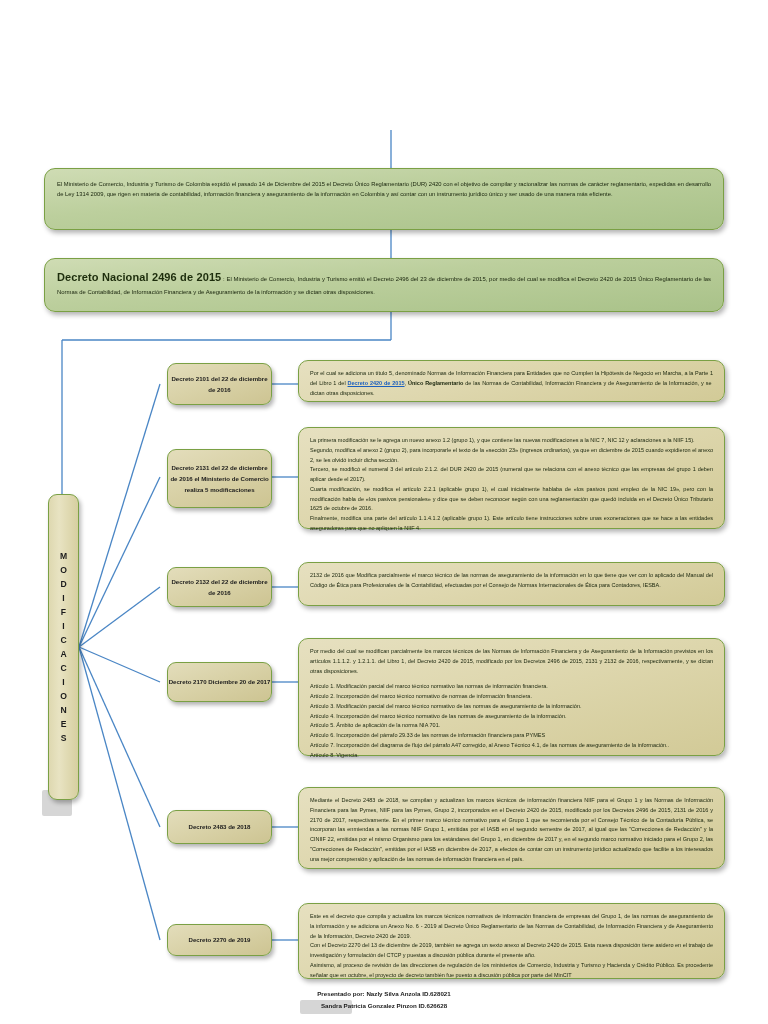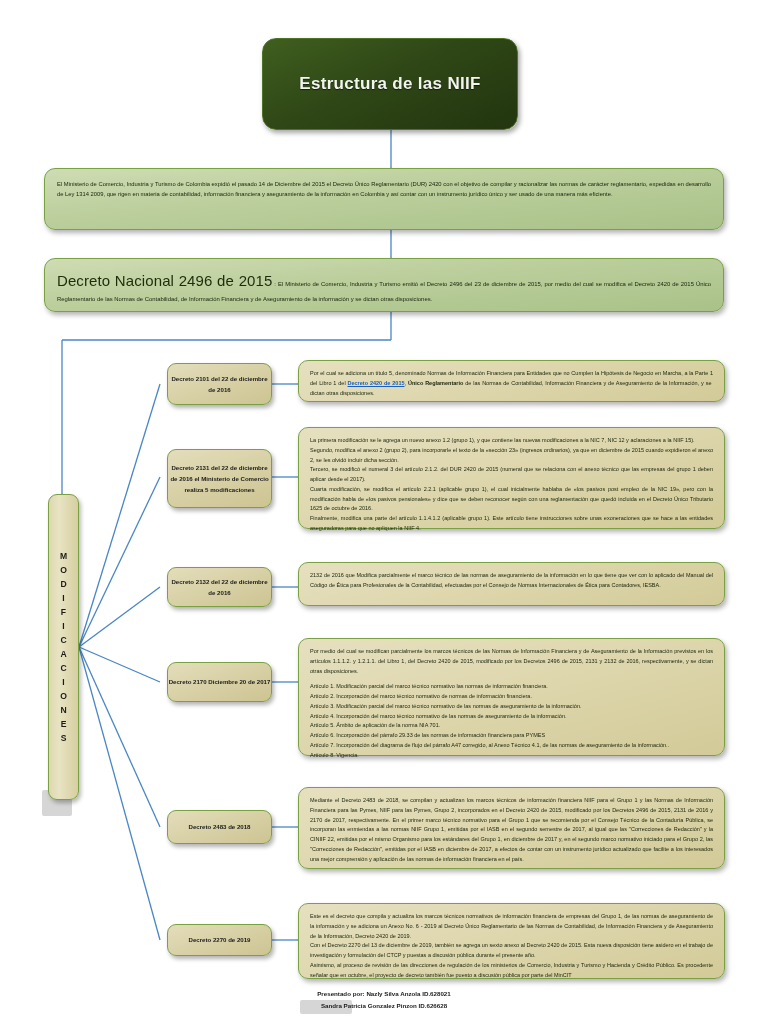--- a/index.html
+++ b/index.html
@@ -35,21 +35,21 @@
     background:linear-gradient(175deg,#cfdcb4 0%,#bccf9d 40%,#a9c289 100%);
     border:1px solid #7aa044;
     box-shadow:2px 3px 5px rgba(0,0,0,.3);
     padding:10px 12px 8px 12px;
   }
   .greenbox p{margin:0;font-size:5.6px;line-height:1.75;text-align:justify;color:#18240c;}
   .intro-box{left:44px;top:168px;width:680px;height:62px;}
   .intro-box p{font-size:5.8px;}
 
   .decreto-box{left:44px;top:258px;width:680px;height:54px;padding-top:9px;}
-  .decreto-box .hd{font-size:15px;font-weight:normal;color:#1d2d0c;letter-spacing:.1px;}
+  .decreto-box .hd{font-size:11px;font-weight:bold;color:#1d2d0c;letter-spacing:.1px;}
   .decreto-box .body{font-size:5.9px;line-height:1.8;color:#18240c;}
 
   
   .vert-box{
     left:48px;top:494px;width:31px;height:306px;
     border-radius:9px;
     background:linear-gradient(90deg,#ded8b0 0%,#e8e3c2 35%,#d6cfa0 100%);
     border:1px solid #7aa044;
     box-shadow:2px 3px 4px rgba(0,0,0,.28);
     display:flex;align-items:center;justify-content:center;
@@ -117,23 +117,20 @@
       <line x1="272" y1="587" x2="298" y2="587"></line>
       <line x1="272" y1="682" x2="298" y2="682"></line>
       <line x1="272" y1="827" x2="298" y2="827"></line>
       <line x1="272" y1="940" x2="298" y2="940"></line>
     </g>
   </svg>
 
   <div class="smudge" style="left:42px;top:790px;width:30px;height:26px;"></div>
   <div class="smudge" style="left:300px;top:1000px;width:52px;height:14px;"></div>
 
-  <div class="node title-box">
-    <span class="txt">Estructura de las NIIF</span>
-  </div>
 
   <div class="node greenbox intro-box">
     <p>El Ministerio de Comercio, Industria y Turismo de Colombia expidió el pasado 14 de Diciembre del 2015 el Decreto Único Reglamentario (DUR) 2420 con el objetivo de compilar y racionalizar las normas de carácter reglamentario, expedidas en desarrollo de Ley 1314 2009, que rigen en materia de contabilidad, información financiera y aseguramiento de la información en Colombia y así contar con un instrumento jurídico único y ser usado de una manera más eficiente.</p>
   </div>
 
   <div class="node greenbox decreto-box">
     <p>
       <span class="hd">Decreto Nacional 2496 de 2015</span>
       <span class="body">: El Ministerio de Comercio, Industria y Turismo emitió el Decreto 2496 del 23 de diciembre de 2015, por medio del cual se modifica el Decreto 2420 de 2015 Único Reglamentario de las Normas de Contabilidad, de Información Financiera y de Aseguramiento de la información y se dictan otras disposiciones.</span>
     </p>

